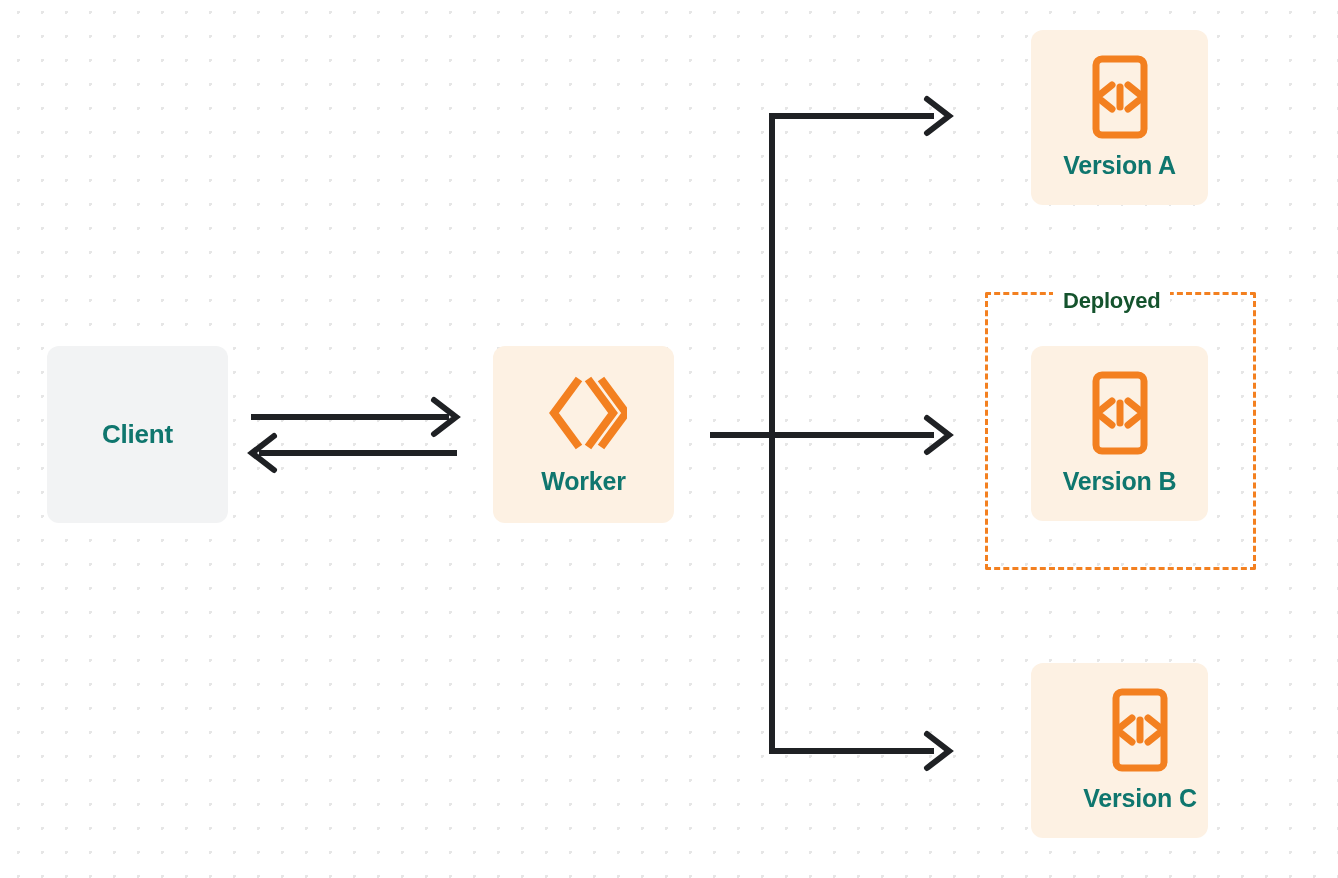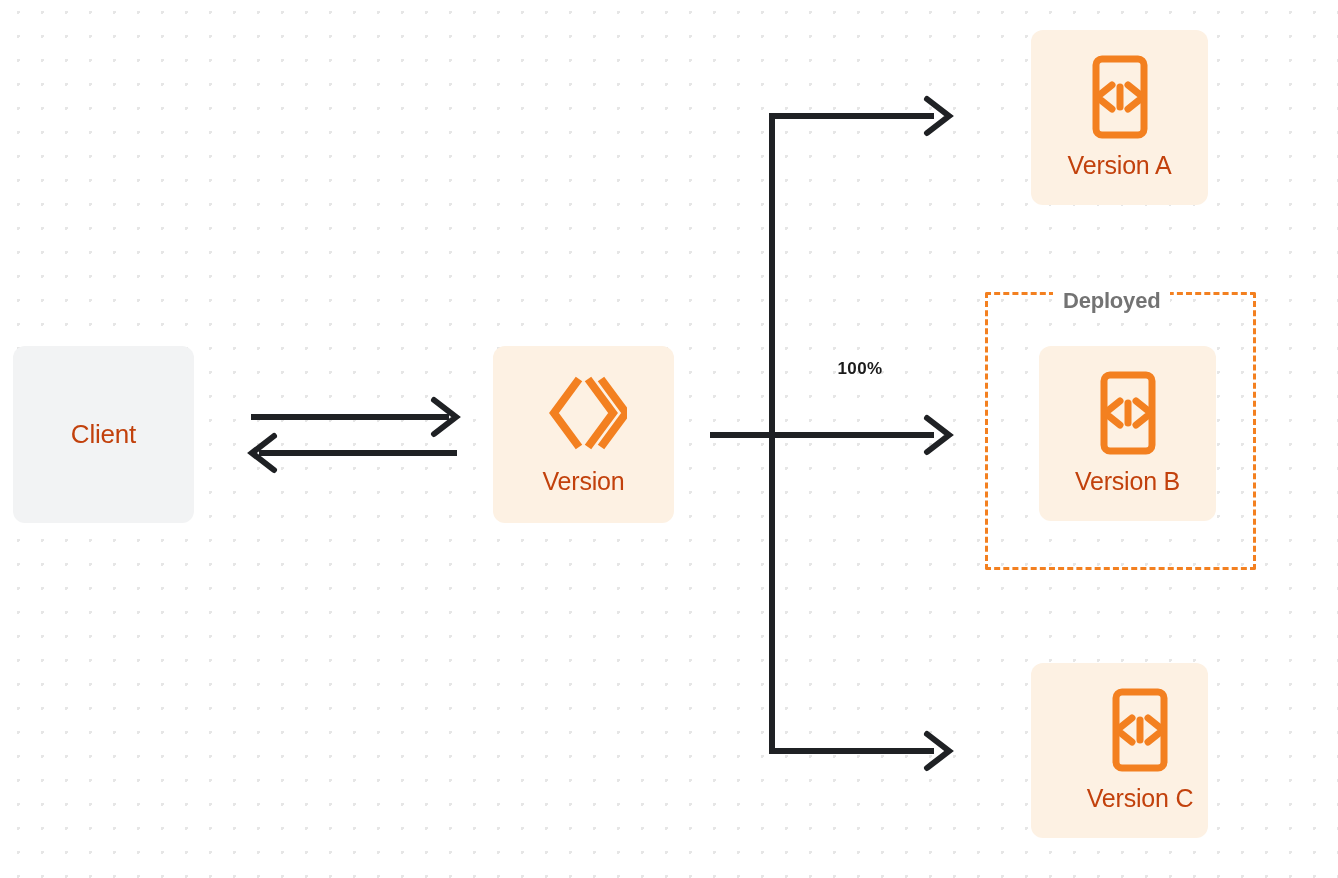--- a/index.html
+++ b/index.html
@@ -37,43 +37,43 @@
     border-radius: 12px;
   }
   .node-client {
     background: #f2f3f4;
     color: #1d1d1d;
   }
   .node-worker, .node-version {
     background: #fdf1e3;
   }
   .node-label {
-    font-weight: normal;
-    color: #c2410c;
+    font-weight: bold;
+    color: #0f766e;
     letter-spacing: -0.2px;
     white-space: nowrap;
   }
   .label-client { font-size: 26px; }
   .label-worker { font-size: 25px; margin-top: 14px; }
   .label-version { font-size: 25px; margin-top: 12px; }
   .icon-wrap {
     display: flex;
     align-items: center;
     justify-content: center;
   }
   .deployed-box {
     position: absolute;
     box-sizing: border-box;
     border: 3px dashed #f38020;
     border-radius: 2px;
   }
   .deployed-label {
     position: absolute;
     background: #ffffff;
-    color: #737373;
+    color: #14532d;
     font-size: 22px;
     font-weight: bold;
     line-height: 1;
     padding: 2px 10px;
     white-space: nowrap;
     letter-spacing: -0.2px;
   }
   .traffic-label {
     position: absolute;
     text-align: center;
@@ -117,54 +117,53 @@
       <polyline points="927,418 949,435 927,452" fill="none" stroke="#1f2124" stroke-width="6" stroke-linecap="round" stroke-linejoin="miter"></polyline>
     </g>
 
     <g>
       <line x1="769" y1="751" x2="934" y2="751" stroke="#1f2124" stroke-width="6" stroke-linecap="butt"></line>
       <polyline points="927,734 949,751 927,768" fill="none" stroke="#1f2124" stroke-width="6" stroke-linecap="round" stroke-linejoin="miter"></polyline>
     </g>
   </svg>
 
   <div class="traffic-label" style="left:786px; top:352px; width:148px;">
-    <div>100%</div>
   </div>
 
-  <div class="node node-client" style="left:13px; top:346px; width:181px; height:177px;">
+  <div class="node node-client" style="left:47px; top:346px; width:181px; height:177px;">
     <span class="node-label label-client">Client</span>
   </div>
 
   <div class="node node-worker" style="left:493px; top:346px; width:181px; height:177px;">
     <span class="icon-wrap">
       <svg width="86" height="80" viewBox="0 0 86 80" fill="none">
         <path d="M38 6 L13 40 L38 74" stroke="#f38020" stroke-width="8" stroke-linecap="butt" stroke-linejoin="miter" fill="none"></path>
         <path d="M47 6 L72 40 L47 74" stroke="#f38020" stroke-width="8" stroke-linecap="butt" stroke-linejoin="miter" fill="none"></path>
         <path d="M60 6 L85 40 L60 74" stroke="#f38020" stroke-width="8" stroke-linecap="butt" stroke-linejoin="miter" fill="none"></path>
       </svg>
     </span>
-    <span class="node-label label-worker">Version</span>
+    <span class="node-label label-worker">Worker</span>
   </div>
 
   <div class="node node-version" style="left:1031px; top:30px; width:177px; height:175px;">
     <span class="icon-wrap">
       <svg width="66" height="84" viewBox="0 0 66 84" fill="none">
         <rect x="9" y="4" width="48" height="76" rx="6" ry="6" stroke="#f38020" stroke-width="7" fill="none"></rect>
         <path d="M25 30 L10 42 L25 54" stroke="#f38020" stroke-width="7" stroke-linecap="round" stroke-linejoin="round" fill="none"></path>
         <path d="M41 30 L56 42 L41 54" stroke="#f38020" stroke-width="7" stroke-linecap="round" stroke-linejoin="round" fill="none"></path>
         <path d="M33 32 L33 52" stroke="#f38020" stroke-width="7" stroke-linecap="round" fill="none"></path>
       </svg>
     </span>
     <span class="node-label label-version">Version A</span>
   </div>
 
   <div class="deployed-box" style="left:985px; top:292px; width:271px; height:278px;"></div>
   <div class="deployed-label" style="left:1053px; top:288px;">Deployed</div>
 
-  <div class="node node-version" style="left:1031px; top:346px; width:177px; height:175px;margin-left:8px;">
+  <div class="node node-version" style="left:1031px; top:346px; width:177px; height:175px;">
     <span class="icon-wrap">
       <svg width="66" height="84" viewBox="0 0 66 84" fill="none">
         <rect x="9" y="4" width="48" height="76" rx="6" ry="6" stroke="#f38020" stroke-width="7" fill="none"></rect>
         <path d="M25 30 L10 42 L25 54" stroke="#f38020" stroke-width="7" stroke-linecap="round" stroke-linejoin="round" fill="none"></path>
         <path d="M41 30 L56 42 L41 54" stroke="#f38020" stroke-width="7" stroke-linecap="round" stroke-linejoin="round" fill="none"></path>
         <path d="M33 32 L33 52" stroke="#f38020" stroke-width="7" stroke-linecap="round" fill="none"></path>
       </svg>
     </span>
     <span class="node-label label-version">Version B</span>
   </div>

